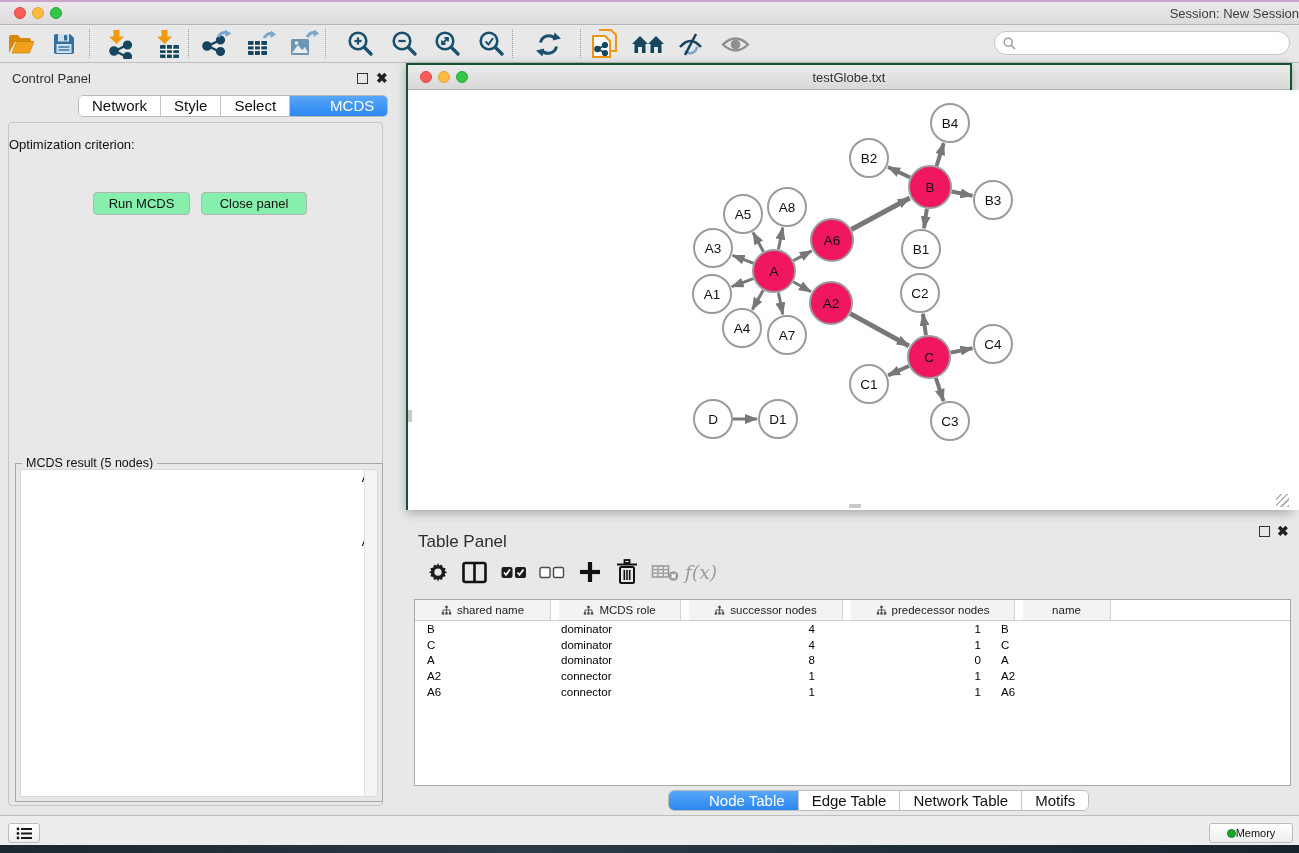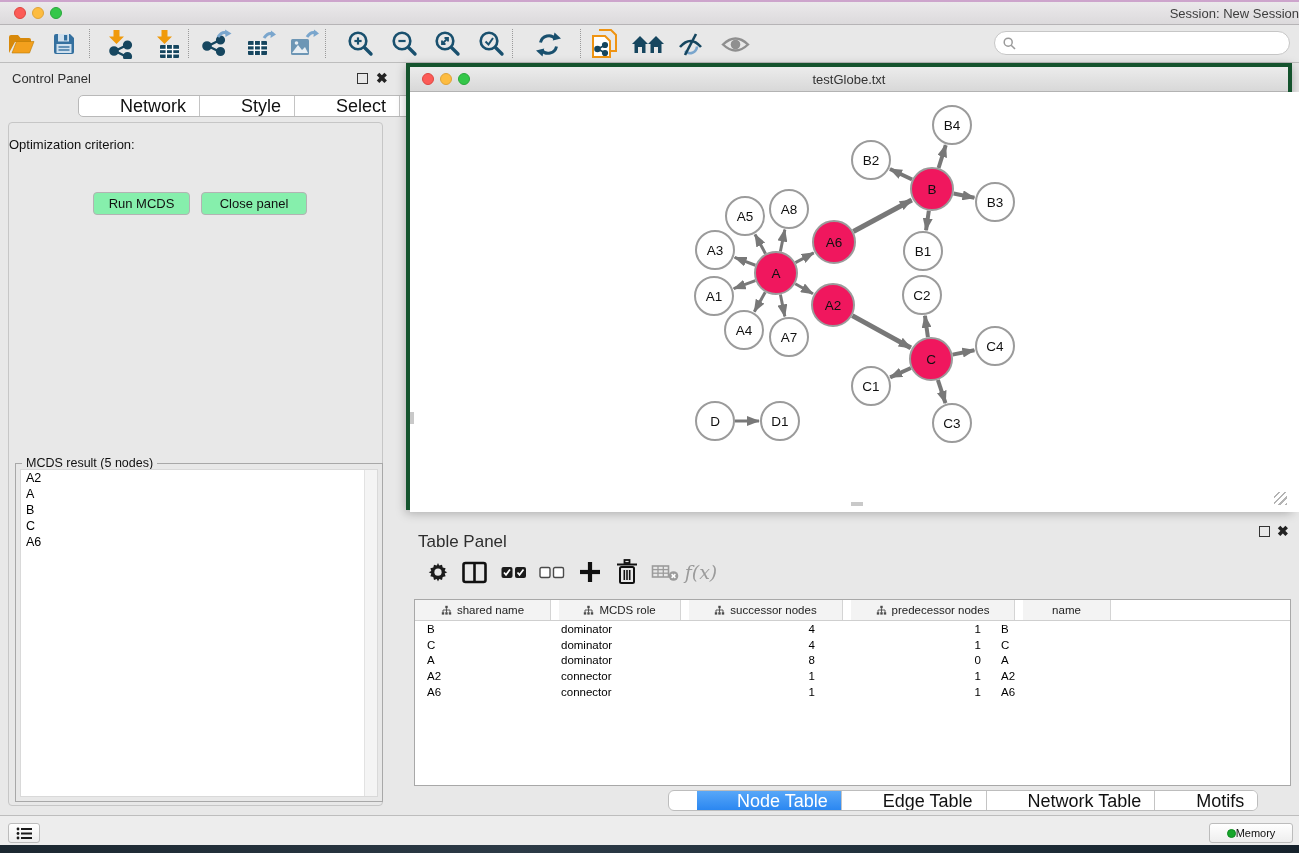--- a/index.html
+++ b/index.html
@@ -33,22 +33,22 @@
                 border:1px solid #c6c6c6; border-radius:12px; background:#fff;
                 display:flex; align-items:center; padding-left:8px; }
   .search-box input { border:none; outline:none; flex:1; font-size:12px; height:18px;
                       font-family:"Liberation Sans",sans-serif; background:transparent; }
   
   .cp-title { position:absolute; left:12px; top:71px; font-size:13px; color:#2e2e2e; }
   .panel-float { position:absolute; width:11px; height:11px; border:1.6px solid #333; }
   .panel-close { position:absolute; font-size:14px; font-weight:bold; color:#222; line-height:11px; }
   .cp-tabs { position:absolute; left:78px; top:95px; height:22px; display:flex;
              border:1px solid #b9b9b9; border-radius:5px; overflow:hidden; background:#fff; }
-  .seg-tab { padding:0 13px; font-size:18px; line-height:20px; color:#111;
-             border-right:1px solid #c4c4c4; background:#fff; cursor:default;margin-left:28px; }
+  .seg-tab { padding:0 13px; font-size:15px; line-height:20px; color:#111;
+             border-right:1px solid #c4c4c4; background:#fff; cursor:default; }
   .seg-tab:last-child { border-right:none; }
   .seg-tab.selected { background:linear-gradient(#58a7f8,#2b87f1); color:#fff;padding-left:40px; }
   .cp-content { position:absolute; left:8px; top:122px; width:375px; height:684px;
                 border:1px solid #c6c6c6; border-radius:4px; background:#e8e8e8; }
   .opt-label { position:absolute; left:0; top:14px; width:100%; text-align:left;
                font-size:13px; color:#111; }
   .cp-select { position:absolute; left:34px; top:34px; width:313px; height:24px;
                background:#fff; border:1px solid #b3b3b3; border-radius:4px;
                display:flex; align-items:center; }
   .cp-select .sel-text { flex:1; font-size:13px; padding-left:10px; white-space:nowrap;
@@ -56,32 +56,32 @@
   .sel-stepper { width:19px; height:22px; border-radius:3px; margin-right:0.5px;
                  background:linear-gradient(#5aa8f9,#2f8bf3); position:relative; }
   .sel-stepper i { position:absolute; left:4.5px; width:0; height:0;
                    border-left:5px solid transparent; border-right:5px solid transparent; }
   .sel-stepper .up { top:3px; border-bottom:5px solid #fff; }
   .sel-stepper .dn { bottom:3px; border-top:5px solid #fff; }
   .cp-btn { position:absolute; top:69px; height:23px; background:#86efac;
             border:1px solid #b3b3b3; border-radius:4px; font-size:13px; color:#111;
             text-align:center; line-height:21px; cursor:default; }
   .groupbox { position:absolute; left:6px; top:340px; width:368px; height:339px;
-              border:1px solid #a8a8a8; }
+              border:1px solid #a8a8a8;text-align:right; }
   .groupbox .legend { position:absolute; left:6px; top:-8px; background:#e8e8e8;
                       padding:0 4px; font-size:12.5px; color:#111; }
   .mcds-list { position:absolute; left:4px; right:4px; top:5px; bottom:4px; background:#fff;
                border:1px solid #d9d9d9; overflow:hidden; }
   .mcds-scroll { position:absolute; right:0; top:0; bottom:0; width:13px; background:#f4f4f4;
                  border-left:1px solid #e2e2e2; }
   .mcds-item { font-size:12.5px; line-height:16px; padding-left:5px; color:#000; }
   .mcds-item:first-child { margin-top:4px; }
   
   .net-window { position:absolute; left:406px; top:63px; width:886px; height:447px;
-                background:#fff; border:4px solid #14532d;
+                background:#fff; border:2px solid #14532d;
                 box-shadow:0 3px 10px rgba(0,0,0,0.28); }
   .net-titlebar { position:absolute; left:0; top:0; width:100%; height:25px;
                   background:linear-gradient(#ececec,#d8d8d8); border-bottom:1px solid #b3b3b3; }
   .net-title { text-align:center; line-height:25px; font-size:13px; color:#333; }
   .net-canvas { position:absolute; left:0; top:25px; width:891px; height:420px; background:#fff; }
   .vthumb { position:absolute; left:0px; top:345px; width:4px; height:12px; background:#c9c9c9; }
   .hthumb { position:absolute; left:441px; bottom:0px; width:12px; height:4px; background:#c9c9c9; }
   .resize-corner { position:absolute; right:1px; bottom:1px; width:13px; height:13px;
     background:repeating-linear-gradient(135deg, transparent 0 3px, #b3b3b3 3px 4.5px); }
   

